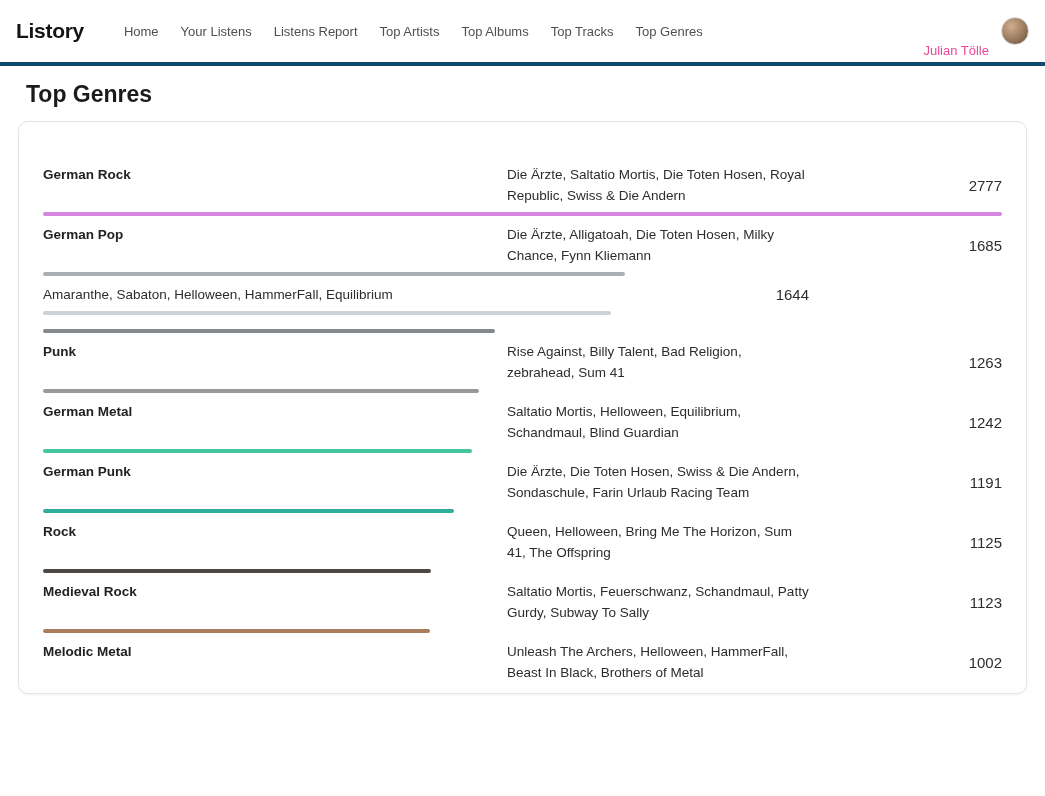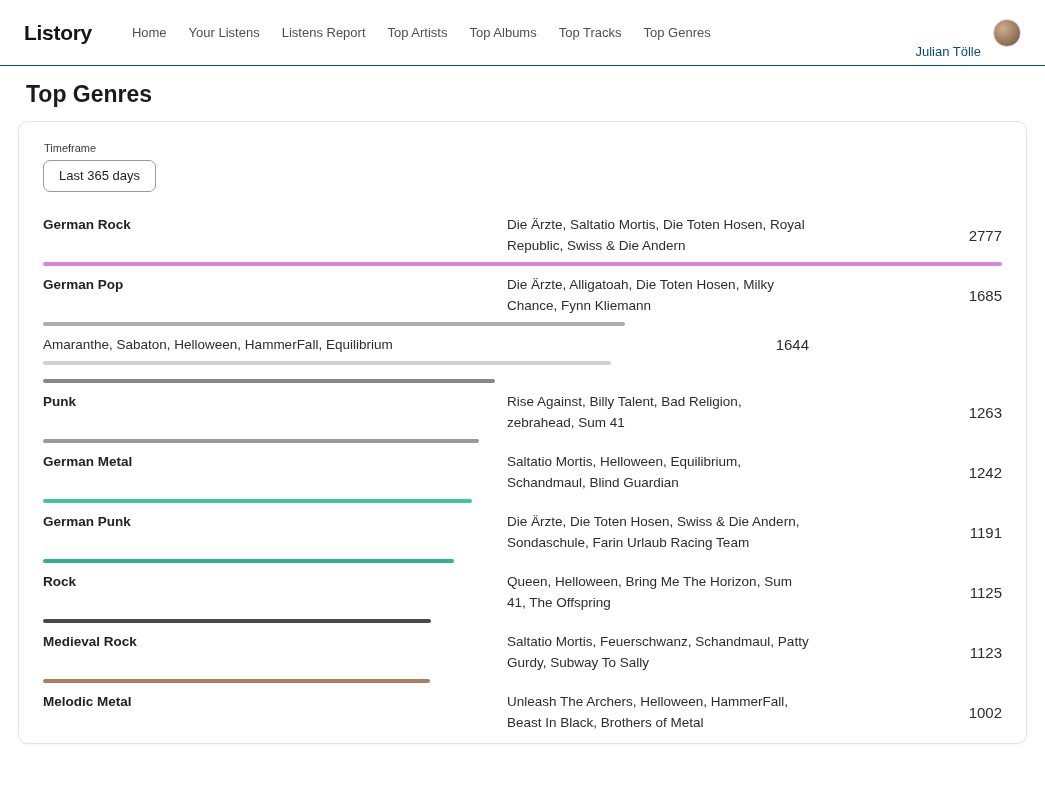--- a/index.html
+++ b/index.html
@@ -2,28 +2,28 @@
 <html><head>
 <meta charset="utf-8">
 <style>
   html,body{margin:0;padding:0;}
   body{
     width:1045px;height:796px;overflow:hidden;background:#ffffff;
     font-family:"Liberation Sans",sans-serif;color:#2d2d2d;position:relative;
   }
   
   header{
-    height:66px;display:flex;align-items:center;padding:0 24px;box-sizing:border-box;
-    background:#fff;border-bottom:1px solid #0c4a6e;
+    height:66px;display:flex;align-items:center;padding:0 16px;box-sizing:border-box;
+    background:#fff;border-bottom:4px solid #0c4a6e;
   }
   .logo{font-size:21px;font-weight:700;color:#141414;margin-right:40px;cursor:pointer;letter-spacing:-0.3px;}
   nav{display:flex;align-items:flex-end;}
   .nav-item{font-size:13px;color:#4f4f4f;margin-right:22px;cursor:pointer;white-space:nowrap;}
   .nav-right{margin-left:auto;display:flex;align-items:center;gap:12px;}
-  .user-name{font-size:13px;color:#0c4a6e;cursor:pointer;margin-top:38px;}
+  .user-name{font-size:13px;color:#ec4899;cursor:pointer;margin-top:38px;}
   .avatar{
     width:28px;height:28px;border-radius:50%;cursor:pointer;flex:none;
     background:radial-gradient(circle at 35% 32%, #cfae8e 0%, #9a7a5e 55%, #5f4b3a 100%);
     border:1px solid #d8d8d8;box-sizing:border-box;
   }
   
   .page-title{font-size:23px;font-weight:700;color:#1b1b1b;margin:15px 0 13px 26px;}
   .card{
     margin:0 18px;background:#fff;border:1px solid #e4e4e4;border-radius:10px;
     box-shadow:0 1px 3px rgba(0,0,0,.05);padding:20px 24px 10px;box-sizing:border-box;
@@ -59,24 +59,20 @@
   <div class="nav-right">
     <span class="user-name">Julian Tölle</span>
     <span class="avatar"></span>
   </div>
 </header>
 
 <main>
   <h1 class="page-title">Top Genres</h1>
 
   <section class="card">
-    <div>
-      <label class="tf-label">Timeframe</label>
-      <button class="tf-btn">Last 365 days</button>
-    </div>
 
     <div class="genre-table" id="genre-table">
         <div class="row">
           <div class="row-grid">
             <div class="gname">German Rock</div>
             <div class="gartists">Die Ärzte, Saltatio Mortis, Die Toten Hosen, Royal Republic, Swiss &amp; Die Andern</div>
             <div class="gcount">2777</div>
           </div>
           <div class="bar" style="width: 100%; background: rgb(216, 135, 224);"></div>
         </div>

